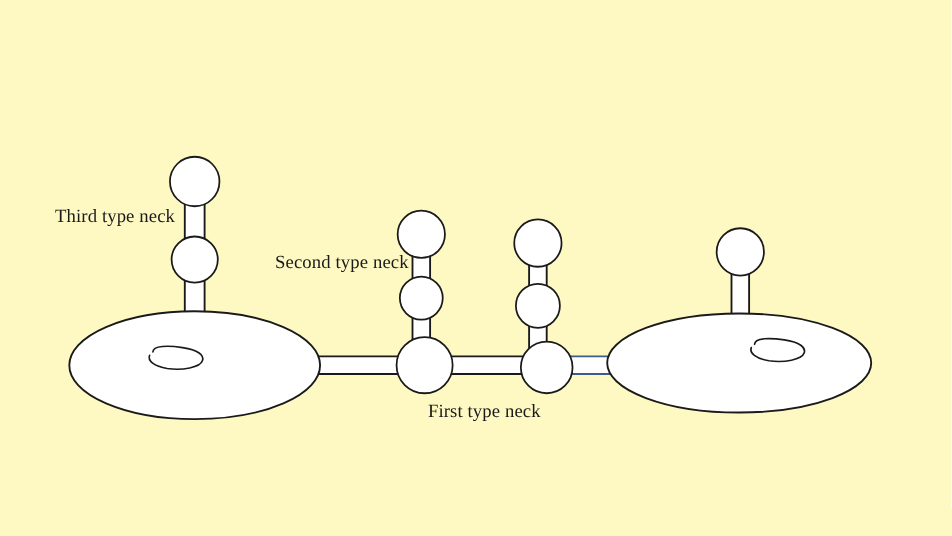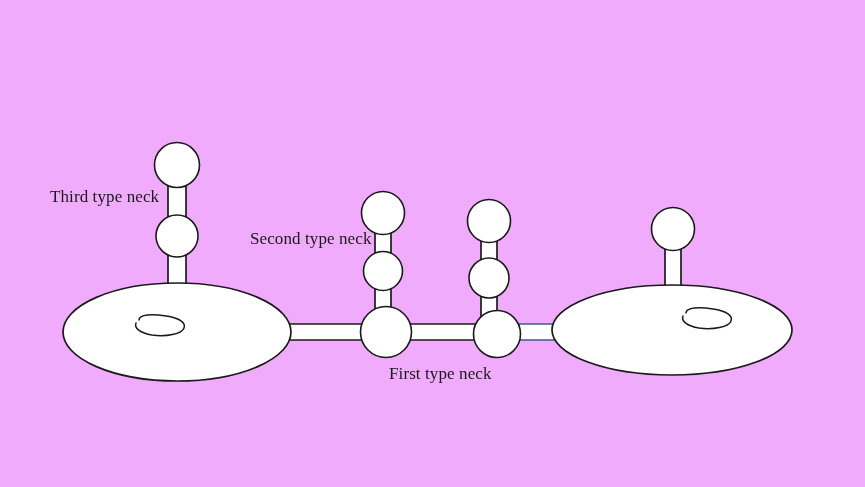--- a/index.html
+++ b/index.html
@@ -8,21 +8,21 @@
     padding: 0;
     background: #ffffff;
   }
   body {
     font-family: "Liberation Serif", "DejaVu Serif", serif;
   }
   #diagram-root {
     position: relative;
     width: 865px;
     height: 487px;
-    background: #f0abfc;
+    background: #fef9c3;
     overflow: hidden;
   }
   svg#neck-diagram {
     display: block;
     width: 865px;
     height: 487px;
   }
   .outline {
     fill: #ffffff;
     stroke: #1a1a1a;

